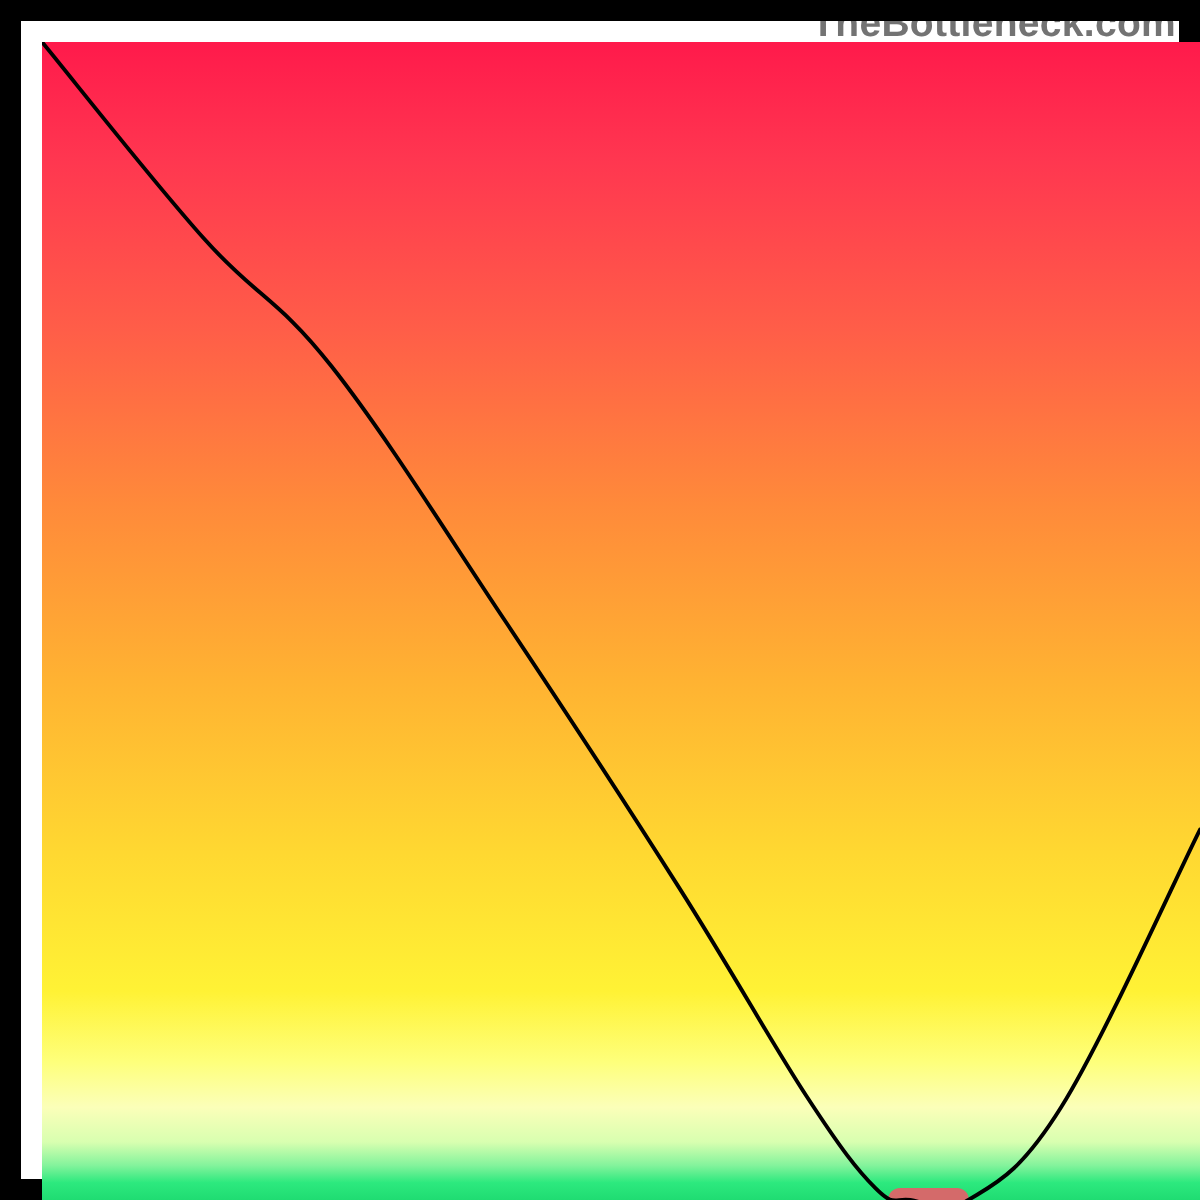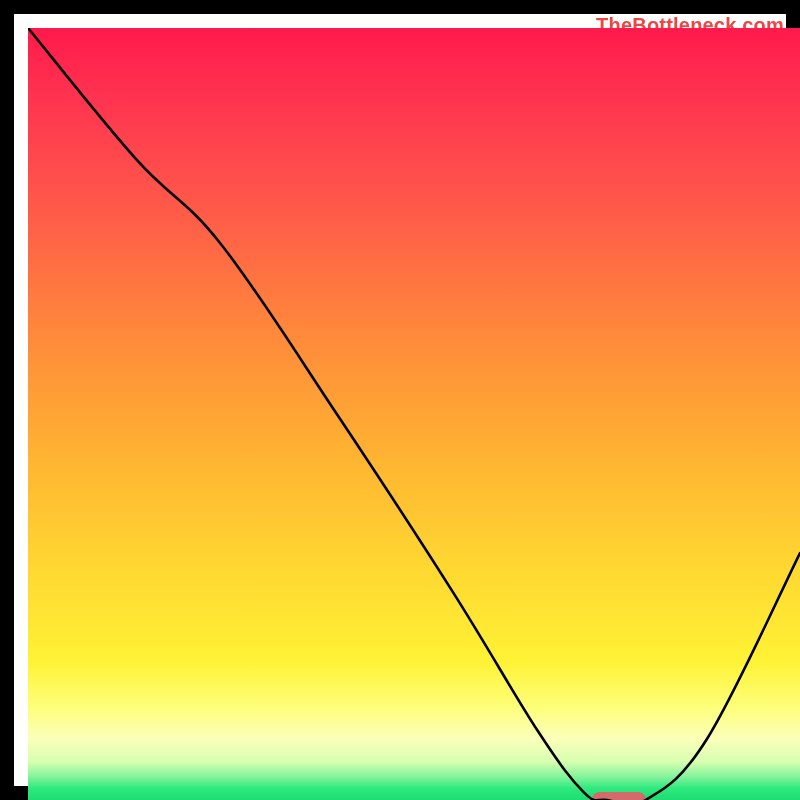--- a/index.html
+++ b/index.html
@@ -51,26 +51,26 @@
     position: absolute;
     border-radius: 999px;
     background: #d46a6a;
   }
   svg.curve {
     position: absolute;
     inset: 0;
   }
   .watermark {
     position: absolute;
-    top: 14px;
+    top: 0;
     right: 16px;
     font-family: Arial, Helvetica, sans-serif;
-    font-size: 20px;
+    font-size: 26px;
     font-weight: 600;
-    color: #ef4444;
+    color: #737373;
     letter-spacing: 0.2px;
   }
 </style>
 </head>
 <body>
 
 <div class="watermark">TheBottleneck.com</div>
 
 <div class="frame">
   <div class="plot">

